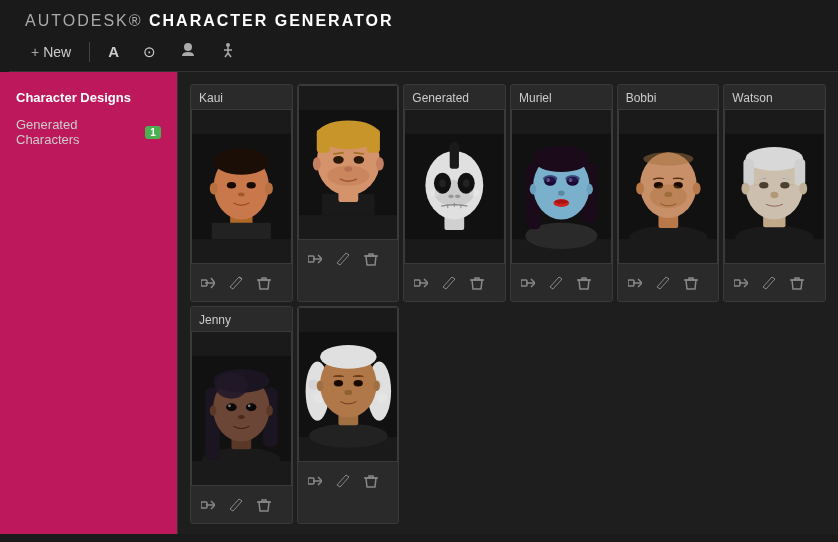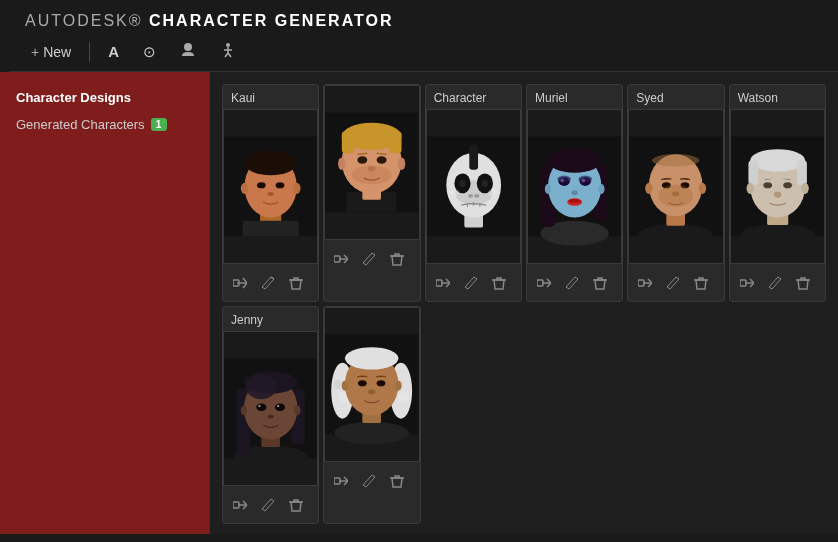--- a/index.html
+++ b/index.html
@@ -57,22 +57,22 @@
     }
 
     
     .layout {
       display: flex;
       height: calc(542px - 80px);
     }
 
     
     .sidebar {
-      width: 210px;
-      background: #7f1d1d;
+      width: 178px;
+      background: #be185d;
       padding: 12px 0;
       flex-shrink: 0;
       border-right: 1px solid #333;
     }
     .sidebar-item {
       padding: 6px 16px;
       cursor: pointer;
       font-size: 13px;
       color: #ccc;
       display: flex;
@@ -293,21 +293,21 @@
             <svg width="14" height="14" viewBox="0 0 14 14" fill="none" stroke="#888" stroke-width="1.5">
               <path d="M2 4 L12 4 L11 13 L3 13 Z"></path>
               <path d="M5 4 L5 2 L9 2 L9 4"></path>
               <path d="M0 4 L14 4"></path>
             </svg>
           </button>
         </div>
       </div>
 
       <div class="character-card">
-        <div class="character-name">Character</div>
+        <div class="character-name">Generated</div>
         <div class="character-thumb">
           <svg width="100%" height="100%" viewBox="0 0 150 160">
             <rect width="150" height="160" fill="#111"></rect>
 
             <rect x="60" y="118" width="30" height="28" fill="#d0d0d0" rx="3"></rect>
 
             <ellipse cx="75" cy="78" rx="44" ry="52" fill="#e0e0e0"></ellipse>
 
             <ellipse cx="75" cy="90" rx="30" ry="20" fill="#b0b0b0" opacity="0.4"></ellipse>
 
@@ -407,21 +407,21 @@
             <svg width="14" height="14" viewBox="0 0 14 14" fill="none" stroke="#888" stroke-width="1.5">
               <path d="M2 4 L12 4 L11 13 L3 13 Z"></path>
               <path d="M5 4 L5 2 L9 2 L9 4"></path>
               <path d="M0 4 L14 4"></path>
             </svg>
           </button>
         </div>
       </div>
 
       <div class="character-card">
-        <div class="character-name">Syed</div>
+        <div class="character-name">Bobbi</div>
         <div class="character-thumb">
           <svg width="100%" height="100%" viewBox="0 0 150 160">
             <rect width="150" height="160" fill="#111"></rect>
 
             <ellipse cx="75" cy="158" rx="60" ry="18" fill="#1a1a1a"></ellipse>
 
             <rect x="60" y="115" width="30" height="28" fill="#b87848" rx="3"></rect>
 
             <ellipse cx="75" cy="78" rx="43" ry="50" fill="#c89068"></ellipse>
 

